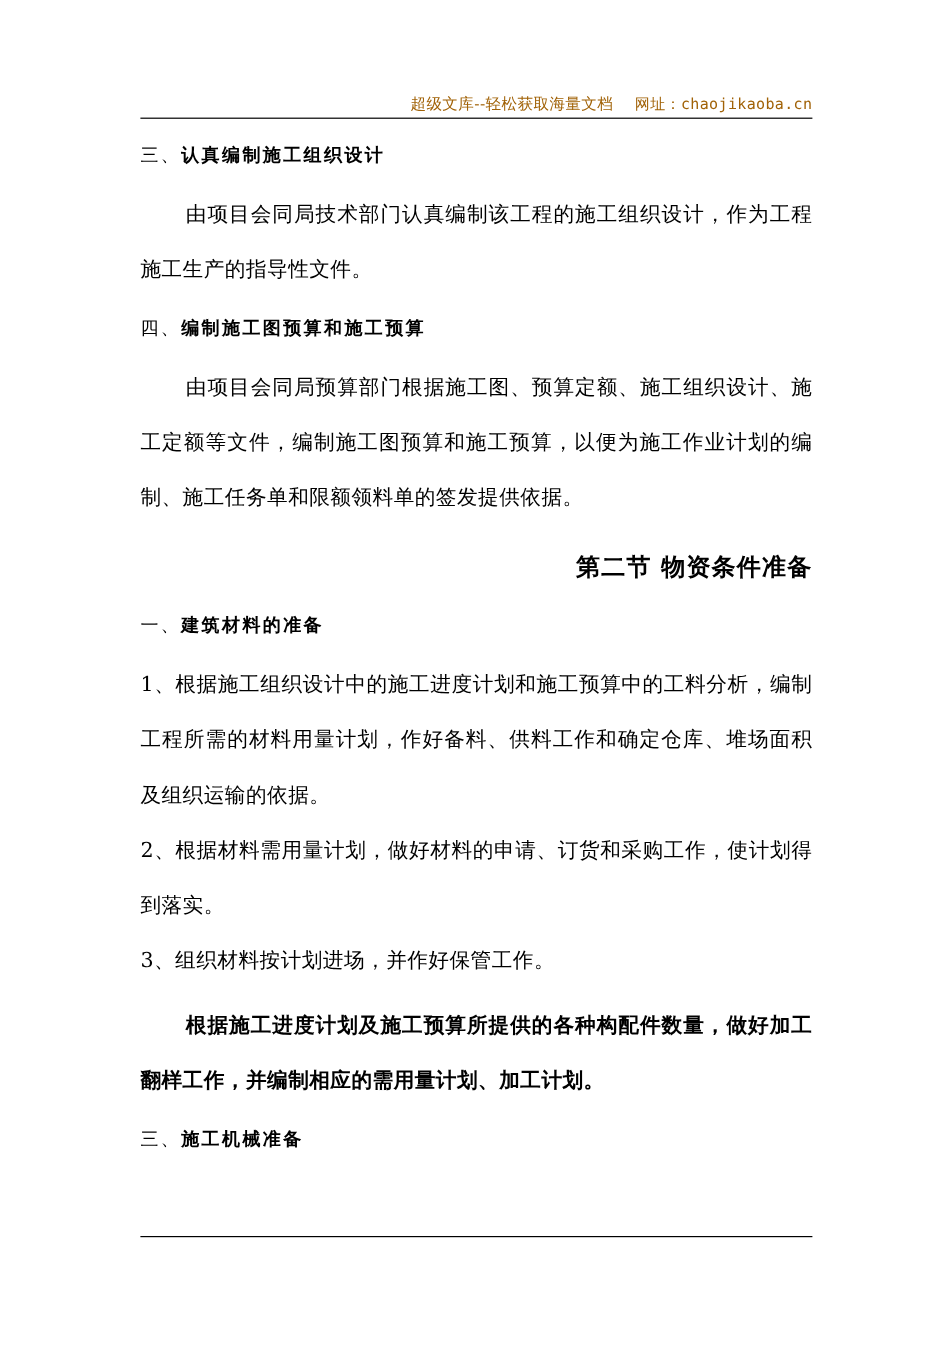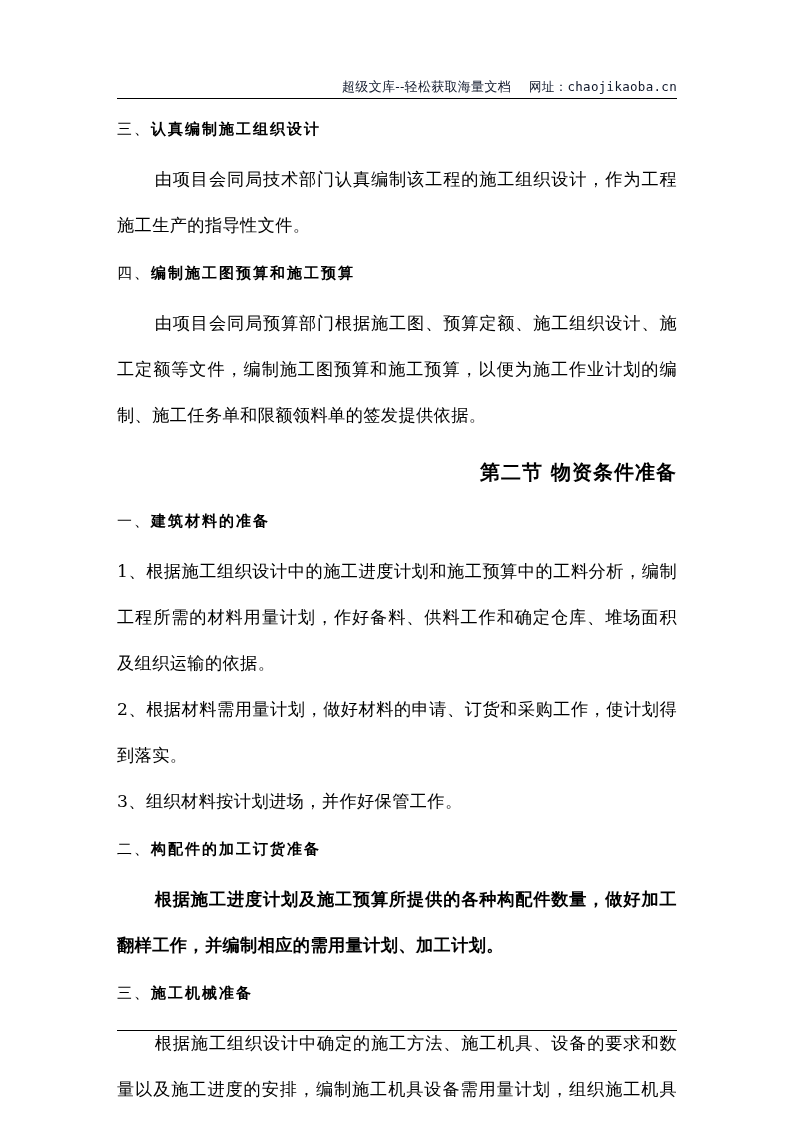--- a/index.html
+++ b/index.html
@@ -1,19 +1,19 @@
 <!DOCTYPE html>
 <html><head>
 <meta charset="utf-8">
 <style>
   html, body { margin: 0; padding: 0; background: #ffffff; }
   body { width: 793px; height: 1122px; position: relative; overflow: hidden;
          font-family: "DejaVu Serif", "Liberation Serif", serif; color: #000; }
   .header { position: absolute; left: 117px; top: 78px; width: 560px; height: 20px;
-            text-align: right; font-size: 13px; color: #0f172a; letter-spacing: 0.3px; }
+            text-align: right; font-size: 13px; color: #a16207; letter-spacing: 0.3px; }
   .header .url { margin-left: 18px; font-family: "DejaVu Sans Mono", "Liberation Mono", monospace; font-size: 12.5px; }
   .rule-top { position: absolute; left: 117px; top: 98px; width: 560px; border-top: 1.3px solid #000; }
   .rule-bottom { position: absolute; left: 117px; top: 1030px; width: 560px; border-top: 1.3px solid #000; }
   .content { position: absolute; left: 117px; top: 110px; width: 560px; }
   .h2 { font-family: "DejaVu Sans", "Liberation Sans", sans-serif; font-weight: bold; font-size: 15px;
         letter-spacing: 2px; height: 38px; line-height: 38px; white-space: nowrap; }
   .h2 .num { font-weight: normal; }
   .p { font-size: 17.2px; line-height: 46px; text-align: justify; letter-spacing: 0.4px; }
   .indent { text-indent: 2.2em; }
   .h1 { font-family: "DejaVu Sans", "Liberation Sans", sans-serif; font-weight: bold; font-size: 20px;
@@ -34,20 +34,18 @@
   <div class="h2" style="margin-top:6px;"><span class="num">四、</span><span>编制施工图预算和施工预算</span></div>
   <div class="p indent" style="margin-top:8px;">由项目会同局预算部门根据施工图、预算定额、施工组织设计、施工定额等文件，编制施工图预算和施工预算，以便为施工作业计划的编制、施工任务单和限额领料单的签发提供依据。</div>
 
   <div class="h1" style="margin-top:4px;">第二节  物资条件准备</div>
 
   <div class="h2" style="margin-top:0px;"><span class="num">一、</span><span>建筑材料的准备</span></div>
   <div class="p" style="margin-top:8px;">1、根据施工组织设计中的施工进度计划和施工预算中的工料分析，编制工程所需的材料用量计划，作好备料、供料工作和确定仓库、堆场面积及组织运输的依据。</div>
   <div class="p">2、根据材料需用量计划，做好材料的申请、订货和采购工作，使计划得到落实。</div>
   <div class="p">3、组织材料按计划进场，并作好保管工作。</div>
 
-  <div class="h2" style="margin-top:6px;"><span class="num">二、</span><span>构配件的加工订货准备</span></div>
   <div class="p indent" style="margin-top:8px;font-weight:bold;">根据施工进度计划及施工预算所提供的各种构配件数量，做好加工翻样工作，并编制相应的需用量计划、加工计划。</div>
 
   <div class="h2" style="margin-top:6px;"><span class="num">三、</span><span>施工机械准备</span></div>
-  <div class="p indent" style="margin-top:8px;">根据施工组织设计中确定的施工方法、施工机具、设备的要求和数量以及施工进度的安排，编制施工机具设备需用量计划，组织施工机具设备需用量计划的落实，确保按期进场。</div>
 </div>
 
 <div class="rule-bottom"></div>
 
 </body></html>

